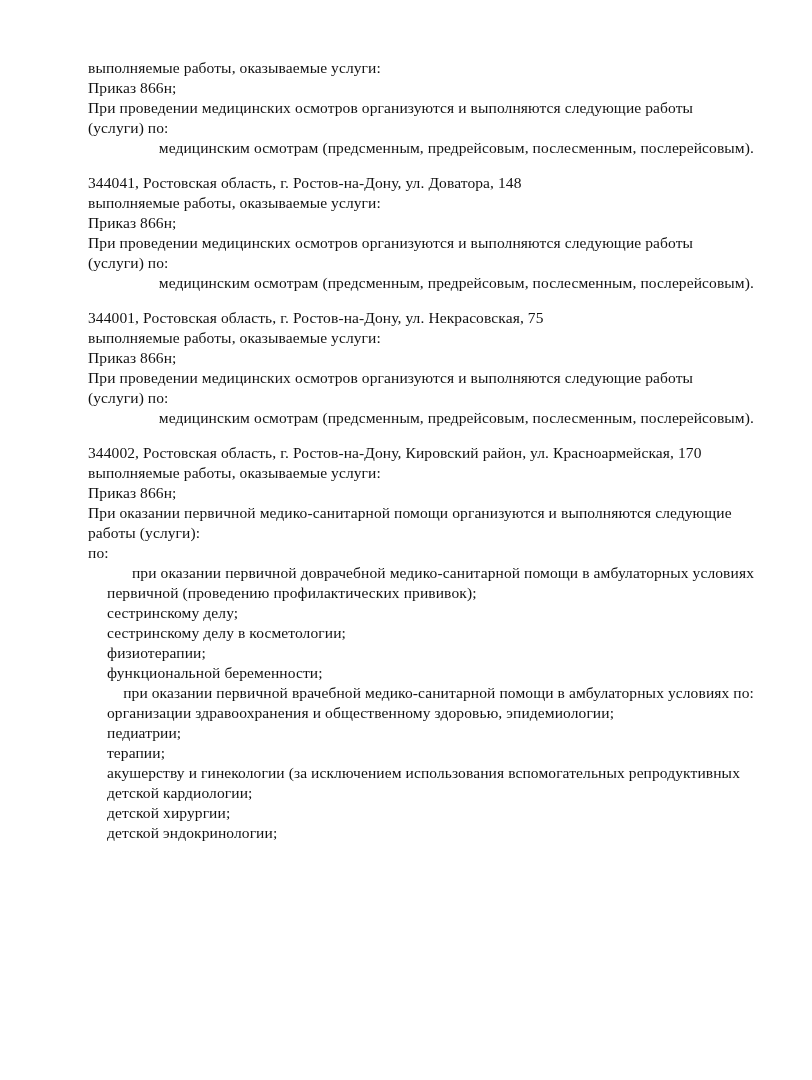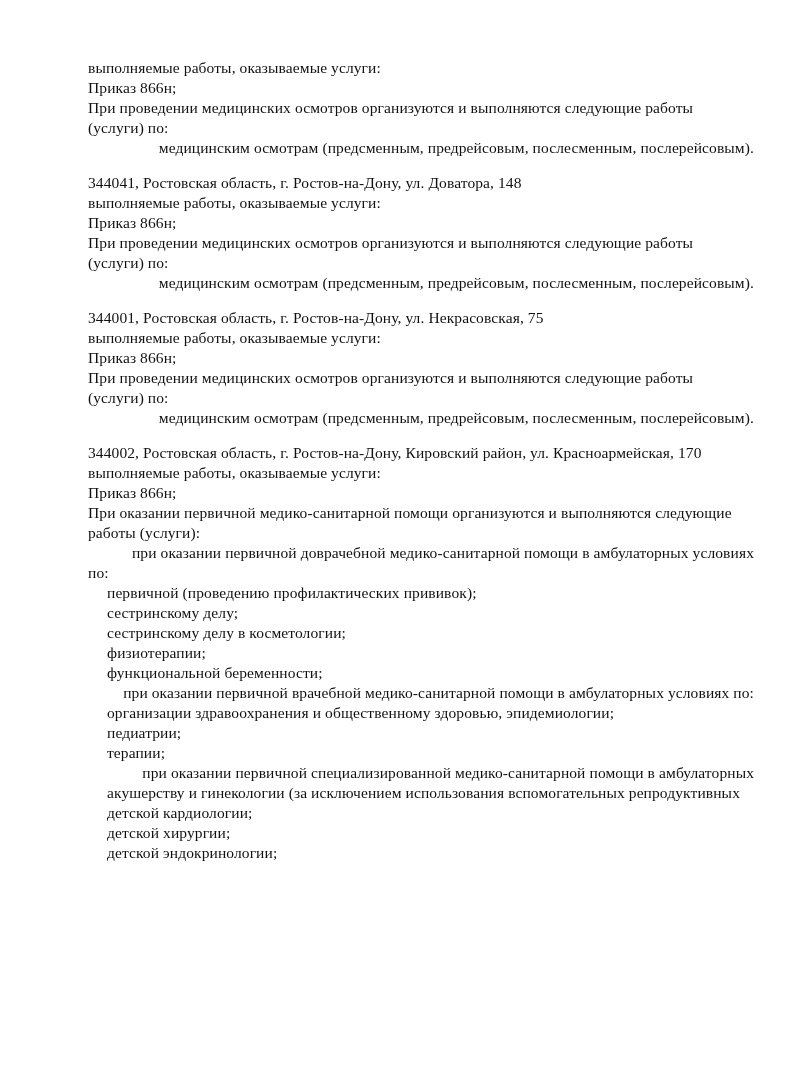--- a/index.html
+++ b/index.html
@@ -55,30 +55,29 @@
       <div class="line indent-0">Приказ 866н;</div>
       <div class="line indent-0">При проведении медицинских осмотров организуются и выполняются следующие работы</div>
       <div class="line indent-0">(услуги) по:</div>
       <div class="line indent-1">медицинским осмотрам (предсменным, предрейсовым, послесменным, послерейсовым).</div>
       <div class="line blank"></div>
       <div class="line indent-0">344002, Ростовская область, г. Ростов-на-Дону, Кировский район, ул. Красноармейская, 170</div>
       <div class="line indent-0">выполняемые работы, оказываемые услуги:</div>
       <div class="line indent-0">Приказ 866н;</div>
       <div class="line indent-0">При оказании первичной медико-санитарной помощи организуются и выполняются следующие</div>
       <div class="line indent-0">работы (услуги):</div>
+      <div class="line indent-0">по:</div>
       <div class="line indent-1">при оказании первичной доврачебной медико-санитарной помощи в амбулаторных условиях</div>
-      <div class="line indent-0">по:</div>
       <div class="line indent-2">первичной (проведению профилактических прививок);</div>
       <div class="line indent-2">сестринскому делу;</div>
       <div class="line indent-2">сестринскому делу в косметологии;</div>
       <div class="line indent-2">физиотерапии;</div>
       <div class="line indent-2">функциональной беременности;</div>
       <div class="line indent-1">при оказании первичной врачебной медико-санитарной помощи в амбулаторных условиях по:</div>
       <div class="line indent-2">организации здравоохранения и общественному здоровью, эпидемиологии;</div>
       <div class="line indent-2">педиатрии;</div>
       <div class="line indent-2">терапии;</div>
-      <div class="line indent-1">при оказании первичной специализированной медико-санитарной помощи в амбулаторных</div>
       <div class="line indent-2">акушерству и гинекологии (за исключением использования вспомогательных репродуктивных</div>
       <div class="line indent-2">детской кардиологии;</div>
       <div class="line indent-2">детской хирургии;</div>
       <div class="line indent-2">детской эндокринологии;</div>
     </div>
 </div>
 
 </body></html>

